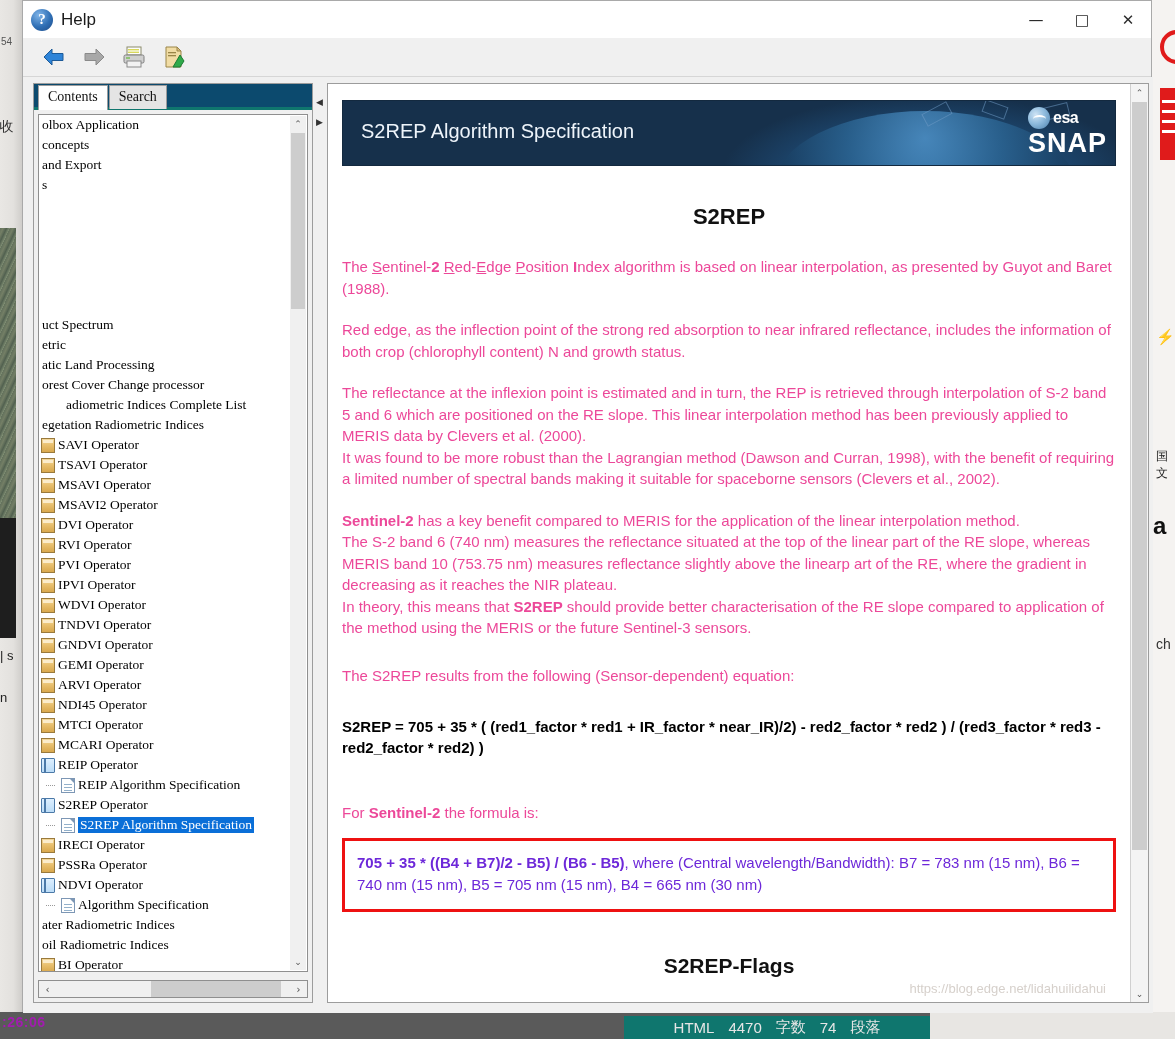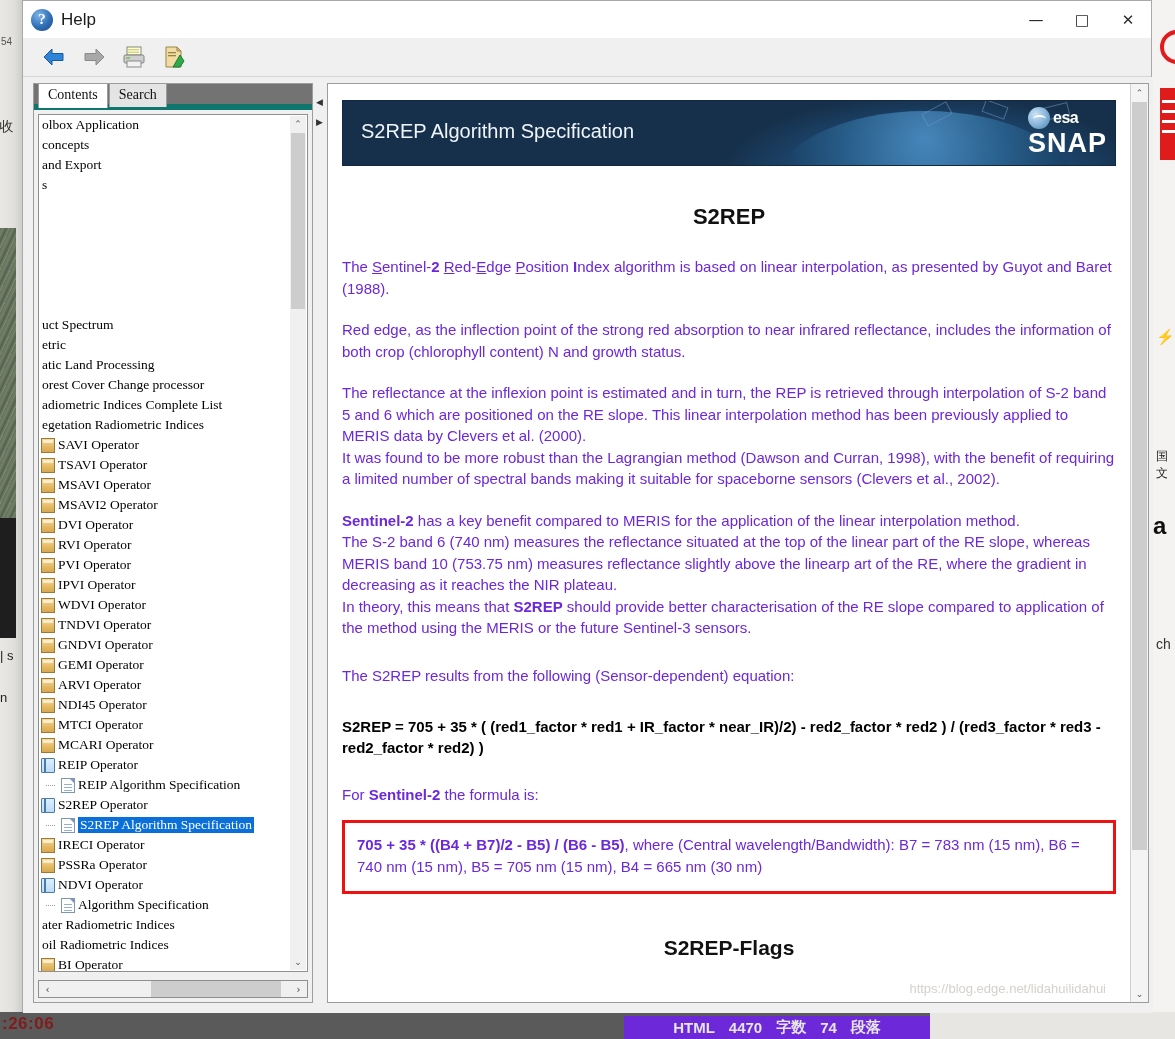--- a/index.html
+++ b/index.html
@@ -67,28 +67,28 @@
   .bg-right-t3 { position:absolute; left:1153px; top:512px; font-size:24px; font-weight:bold; color:#111; }
   .bg-right-t4 { position:absolute; left:1156px; top:636px; font-size:14px; color:#333; }
 
   
   .bg-bottom {
     position: absolute; left: 0; top: 1012px; width: 1175px; height: 27px;
     background: #5a5a5a;
   }
   .bg-bottom-time {
     position: absolute; left: 2px; top: 1014px;
-    font-size: 17px; font-weight: bold; color: #7f1d1d;
+    font-size: 14px; font-weight: bold; color: #a21caf;
     letter-spacing: .5px;
   }
   .bg-bottom-status {
     position: absolute; left: 624px; top: 1016px;
     width: 306px; height: 23px;
-    background: #6d28d9;
-    color: #e6e6e6; font-size: 15px; font-weight: bold;
+    background: #0f766e;
+    color: #e6e6e6; font-size: 15px; font-weight: normal;
     display: flex; align-items: center; justify-content: center;
     gap: 14px;
   }
   .bg-bottom-right {
     position: absolute; left: 930px; top: 1012px; width: 245px; height: 27px;
     background: #e8e6e3;
   }
 
   
   #help-window {
@@ -142,23 +142,23 @@
 
   
   .left-pane {
     position: absolute; left: 10px; top: 6px;
     width: 280px; height: 920px;
     background: #f0f0f0;
     border: 1px solid #9c9c9c;
     box-sizing: border-box;
   }
   .tabstrip {
-    height: 26px; background: #737373;
-    border-bottom: 6px solid #0f766e;
-    display: flex; align-items: center;
+    height: 26px; background: #0c4a6e;
+    border-bottom: 3px solid #0f766e;
+    display: flex; align-items: flex-start;
     padding-left: 4px;
     box-sizing: border-box;
   }
   .tab {
     font-family: "Liberation Serif", serif;
     font-size: 14px; color: #111;
     padding: 3px 9px 4px 9px;
     border: 1px solid #9c9c9c;
     border-bottom: none;
     background: #e4e4e4;
@@ -356,21 +356,21 @@
   }
   .esa-word { font-size: 16px; font-weight: bold; letter-spacing: -.5px; }
   .snap-word { font-size: 27px; font-weight: bold; letter-spacing: 1px; margin-top: 1px; }
 
   
   .doc-h1 {
     text-align: center; font-size: 22px; font-weight: bold;
     color: #111; margin: 38px 0 26px 0;
   }
   .doc-p {
-    font-size: 15px; color: #6d28d9; line-height: 21.5px;
+    font-size: 15px; color: #ec4899; line-height: 21.5px;
     margin: 0 0 20px 0;
   }
   .doc-p b { font-weight: bold; }
   .doc-p u { text-decoration: underline; }
   .formula {
     font-size: 15px; font-weight: bold; color: #000000; line-height: 21px;
     margin: 0 0 8px 0;
   }
   .redbox {
     border: 3px solid #ee1111;
@@ -497,21 +497,21 @@
             </div>
             <div class="tree-row" style="padding-left: 0px;">
               <span class="lbl">etric</span>
             </div>
             <div class="tree-row" style="padding-left: 0px;">
               <span class="lbl">atic Land Processing</span>
             </div>
             <div class="tree-row" style="padding-left: 0px;">
               <span class="lbl">orest Cover Change processor</span>
             </div>
-            <div class="tree-row" style="padding-left: 0px;">
+            <div class="tree-row" style="padding-left: 0px; margin-left: 24px;">
               <span class="lbl">adiometric Indices Complete List</span>
             </div>
             <div class="tree-row" style="padding-left: 0px;">
               <span class="lbl">egetation Radiometric Indices</span>
             </div>
             <div class="tree-row">
               <span class="ico folder"></span>
               <span class="lbl">SAVI Operator</span>
             </div>
             <div class="tree-row">
@@ -662,21 +662,21 @@
         <div class="doc-h1">S2REP</div>
 
         <div class="doc-p">The <u>S</u>entinel-<b>2</b> <u>R</u>ed-<u>E</u>dge <u>P</u>osition <b>I</b>ndex algorithm is based on linear interpolation, as presented by Guyot and Baret (1988).</div>
         <div class="doc-p">Red edge, as the inflection point of the strong red absorption to near infrared reflectance, includes the information of both crop (chlorophyll content) N and growth status.</div>
         <div class="doc-p">The reflectance at the inflexion point is estimated and in turn, the REP is retrieved through interpolation of S-2 band 5 and 6 which are positioned on the RE slope. This linear interpolation method has been previously applied to MERIS data by Clevers et al. (2000).<br>It was found to be more robust than the Lagrangian method (Dawson and Curran, 1998), with the benefit of requiring a limited number of spectral bands making it suitable for spaceborne sensors (Clevers et al., 2002).</div>
         <div class="doc-p"><b>Sentinel-2</b> has a key benefit compared to MERIS for the application of the linear interpolation method.<br>The S-2 band 6 (740 nm) measures the reflectance situated at the top of the linear part of the RE slope, whereas MERIS band 10 (753.75 nm) measures reflectance slightly above the linearp art of the RE, where the gradient in decreasing as it reaches the NIR plateau.<br>In theory, this means that <b>S2REP</b> should provide better characterisation of the RE slope compared to application of the method using the MERIS or the future Sentinel-3 sensors.</div>
         <div class="doc-p" style="margin-top:26px;margin-bottom:30px">The S2REP results from the following (Sensor-dependent) equation:</div>
 
         <div class="formula">S2REP = 705 + 35 * ( (red1_factor * red1 + IR_factor * near_IR)/2) - red2_factor * red2 ) / (red3_factor * red3 - red2_factor * red2) )</div>
 
-        <div class="doc-p" style="margin-top:26px;margin-bottom:0">For <b>Sentinel-2</b> the formula is:</div>
+        <div class="doc-p" style="margin-top:44px;margin-bottom:0">For <b>Sentinel-2</b> the formula is:</div>
 
         <div class="redbox"><b>705 + 35 * ((B4 + B7)/2 - B5) / (B6 - B5)</b>, where (Central wavelength/Bandwidth): B7 = 783 nm (15 nm), B6 = 740 nm (15 nm), B5 = 705 nm (15 nm), B4 = 665 nm (30 nm)</div>
 
         <div class="doc-h2">S2REP-Flags</div>
 
         <div class="watermark">https://blog.edge.net/lidahuilidahui</div>
       </div>
 
       <div class="doc-scroll">
         <div class="arrow">⌃</div>

